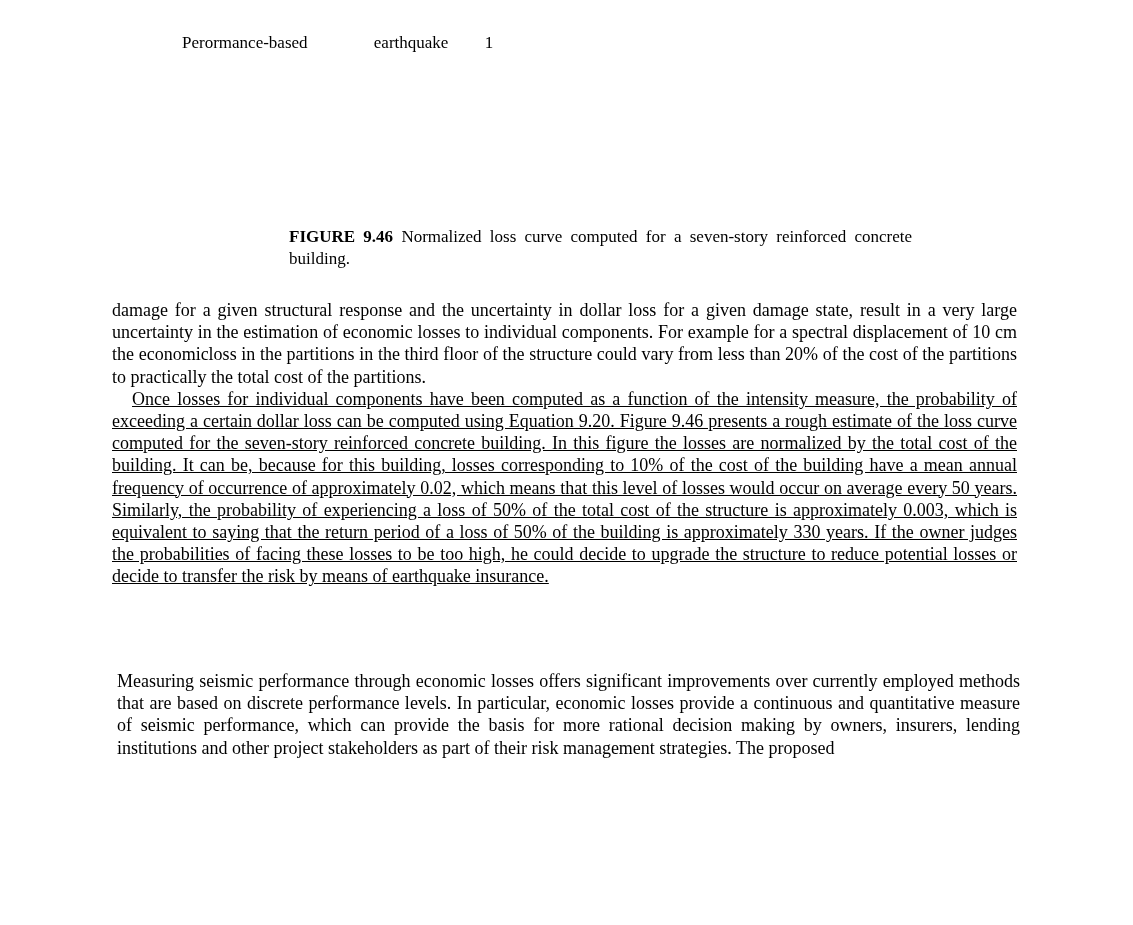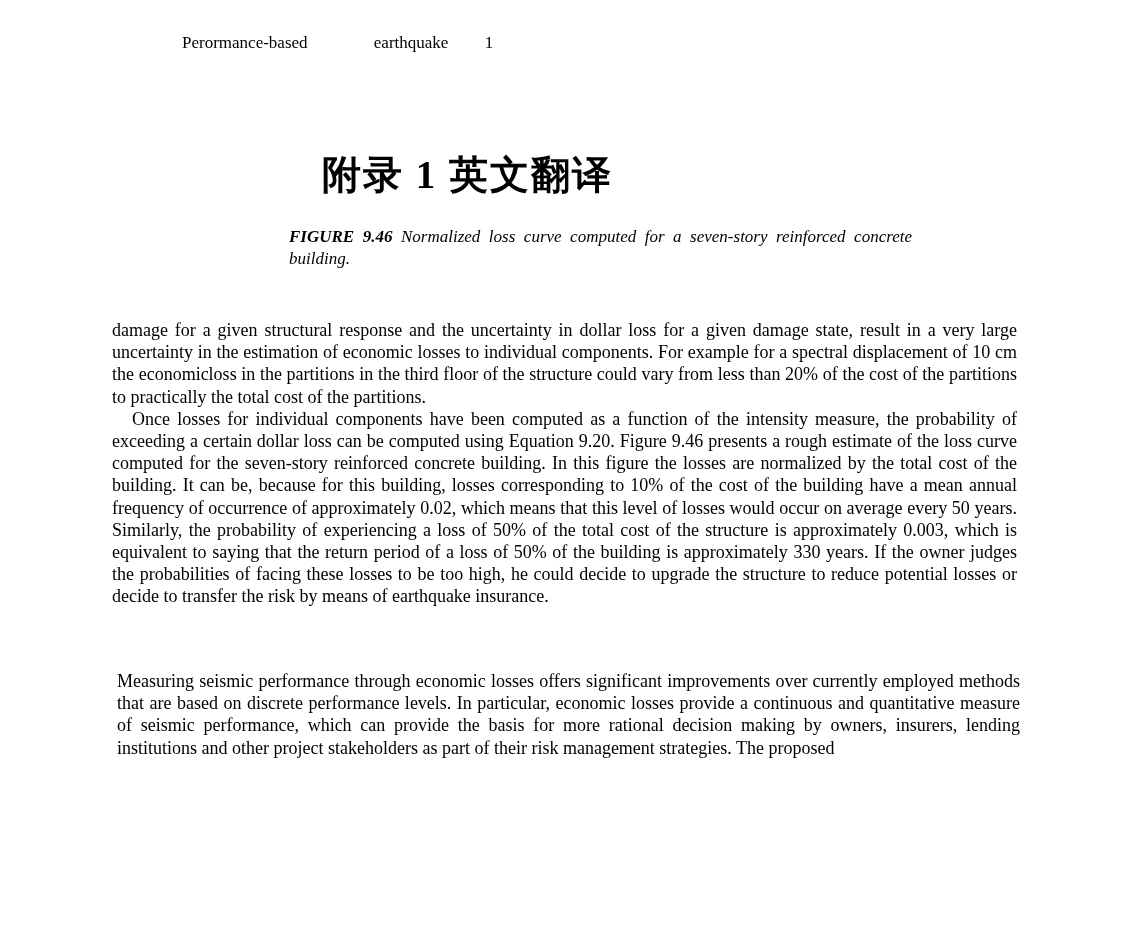--- a/index.html
+++ b/index.html
@@ -33,34 +33,32 @@
     white-space: nowrap;
   }
   .figure-caption {
     position: absolute;
     top: 226px;
     left: 289px;
     width: 623px;
     font-size: 17px;
     line-height: 22px;
     text-align: justify;
-    font-style: italic;
   }
   .figure-caption .cap-label { font-weight: bold; }
   .body-block {
     position: absolute;
     top: 299px;
     left: 112px;
     width: 905px;
     font-size: 18px;
     line-height: 22.2px;
     text-align: justify;
-    margin-top: 20px;
   }
-  .body-block p[data-name="paragraph-loss-curve"] { text-indent: 20px; }
+  .body-block p[data-name="paragraph-loss-curve"] { text-indent: 20px; text-decoration: underline; }
   .section-heading {
     position: absolute;
     top: 641px;
     left: 267px;
     font-family: "DejaVu Sans Mono", "Liberation Mono", monospace;
     font-weight: bold;
     font-size: 20px;
     letter-spacing: 0.5px;
     white-space: nowrap;
   }
@@ -78,21 +76,20 @@
 <body>
 
 <div class="page" data-name="document-page">
 
   <div class="running-header" data-name="running-header">
     <span class="hdr-left" data-name="header-title-text">Perormance-based</span>
     <span class="hdr-mid" data-name="header-subject-text">earthquake</span>
     <span class="hdr-page" data-name="header-page-number">1</span>
   </div>
 
-  <h1 class="appendix-title" data-name="appendix-title">附录 1 英文翻译</h1>
 
   <p class="figure-caption" data-name="figure-caption"><span class="cap-label" data-name="figure-caption-label">FIGURE 9.46</span> <span data-name="figure-caption-text">Normalized loss curve computed for a seven-story reinforced concrete building.</span></p>
 
   <div class="body-block" data-name="body-text-block">
     <p data-name="paragraph-damage-uncertainty">damage for a given structural response and the uncertainty in dollar loss for a given damage state, result in a very large uncertainty in the estimation of economic losses to individual components. For example for a spectral displacement of 10 cm the economicloss in the partitions in the third floor of the structure could vary from less than 20% of the cost of the partitions to practically the total cost of the partitions.</p>
     <p data-name="paragraph-loss-curve">Once losses for individual components have been computed as a function of the intensity measure, the probability of exceeding a certain dollar loss can be computed using Equation 9.20. Figure 9.46 presents a rough estimate of the loss curve computed for the seven-story reinforced concrete building. In this figure the losses are normalized by the total cost of the building. It can be, because for this building, losses corresponding to 10% of the cost of the building have a mean annual frequency of occurrence of approximately 0.02, which means that this level of losses would occur on average every 50 years. Similarly, the probability of experiencing a loss of 50% of the total cost of the structure is approximately 0.003, which is equivalent to saying that the return period of a loss of 50% of the building is approximately 330 years. If the owner judges the probabilities of facing these losses to be too high, he could decide to upgrade the structure to reduce potential losses or decide to transfer the risk by means of earthquake insurance.</p>
   </div>
 
 
   <div class="concluding-block" data-name="concluding-paragraph-block">

